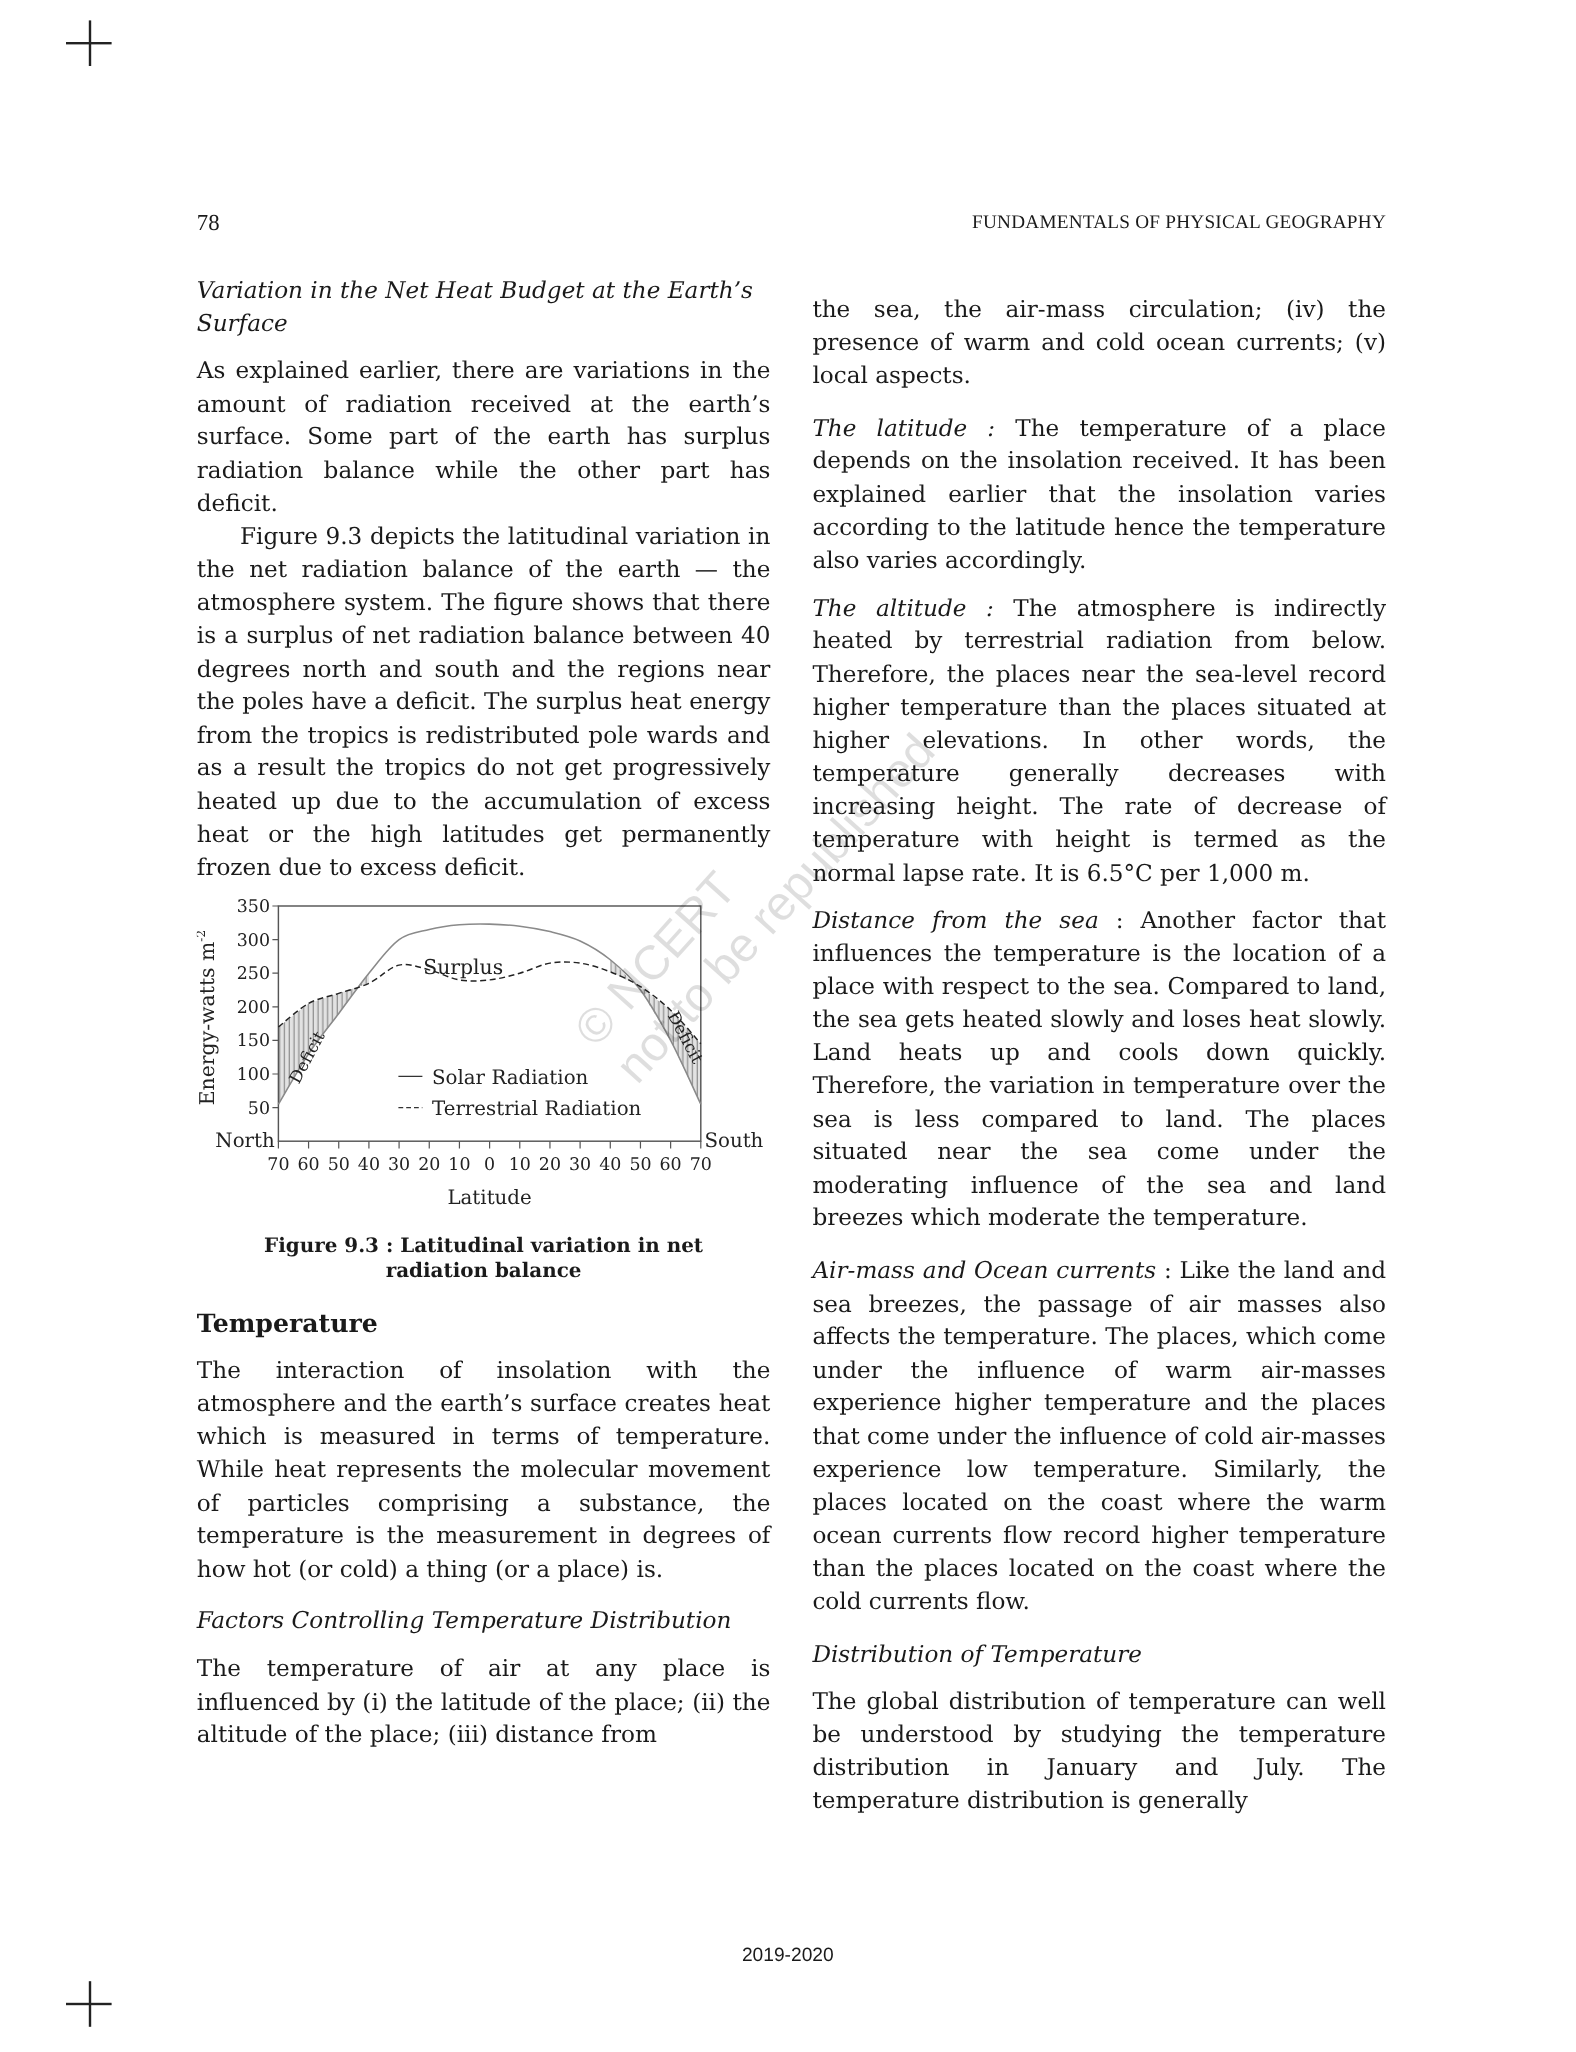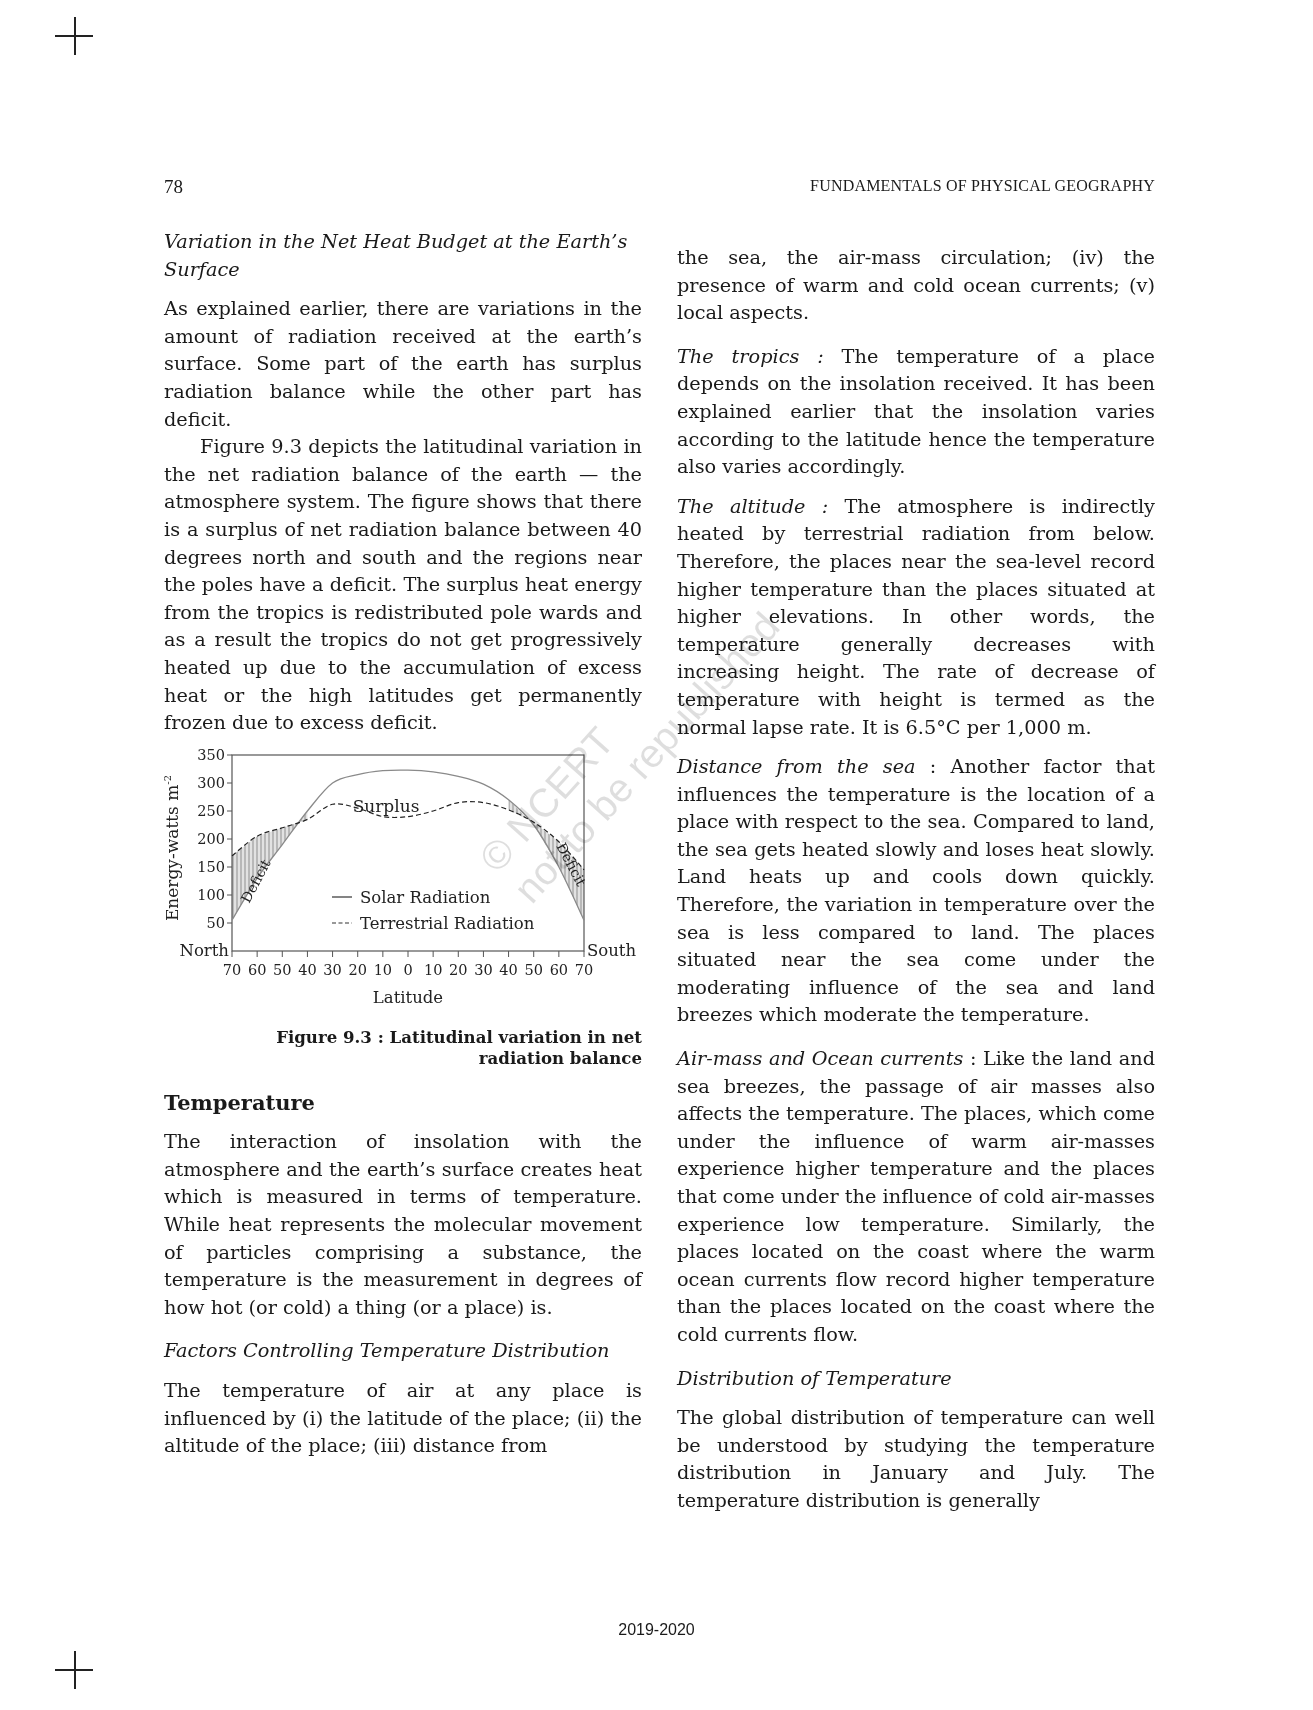--- a/index.html
+++ b/index.html
@@ -15,21 +15,21 @@
   .col-right { left: 677px; top: 228px; margin-top: 16px; }
   .col p { margin: 0; }
   .subhead { font-style: italic; margin: 0; }
   .para-indent { text-indent: 36px; }
   .gap-s { height: 12px; }
   .gap-m { height: 16px; }
   .section-head { font-weight: bold; font-size: 21px; margin: 0; }
   .it { font-style: italic; }
   .figure { position: relative; width: 478px; height: 340px; margin-top: 12px; }
   .figure svg { position: absolute; left: 0; top: 0; }
-  .caption { position: absolute; left: 0; top: 278px; width: 478px; text-align: right;
+  .caption { position: absolute; left: 0; top: 278px; width: 478px; text-align: center;
              font-weight: bold; font-size: 16.6px; line-height: 21px; }
   .footer-year { position: absolute; left: 0; width: 1313px; top: 1621px; text-align: center;
                  font-family: "Liberation Sans", sans-serif; font-size: 16px; }
   .watermark { position: absolute; left: 470px; top: 850px; transform: rotate(-48deg); transform-origin: left top;
                color: rgba(0,0,0,0.13); font-family: "Liberation Sans", sans-serif; font-size: 40px; line-height: 46px;
                white-space: nowrap; pointer-events: none; }
 </style>
 </head>
 <body>
 
@@ -137,21 +137,21 @@
   <p>The interaction of insolation with the atmosphere and the earth’s surface creates heat which is measured in terms of temperature. While heat represents the molecular movement of particles comprising a substance, the temperature is the measurement in degrees of how hot (or cold) a thing (or a place) is.</p>
   <div class="gap-m"></div>
   <p class="subhead">Factors Controlling Temperature Distribution</p>
   <div class="gap-s"></div>
   <p>The temperature of air at any place is influenced by (i) the latitude of the place; (ii) the altitude of the place; (iii) distance from</p>
 </div>
 
 <div class="col col-right">
   <p>the sea, the air-mass circulation; (iv) the presence of warm and cold ocean currents; (v) local aspects.</p>
   <div class="gap-m"></div>
-  <p><span class="it">The tropics :</span><span> The temperature of a place depends on the insolation received. It has been explained earlier that the insolation varies according to the latitude hence the temperature also varies accordingly.</span></p>
+  <p><span class="it">The latitude :</span><span> The temperature of a place depends on the insolation received. It has been explained earlier that the insolation varies according to the latitude hence the temperature also varies accordingly.</span></p>
   <div class="gap-s"></div>
   <p><span class="it">The altitude :</span><span> The atmosphere is indirectly heated by terrestrial radiation from below. Therefore, the places near the sea-level record higher temperature than the places situated at higher elevations. In other words, the temperature generally decreases with increasing height. The rate of decrease of temperature with height is termed as the normal lapse rate. It is 6.5°C per 1,000 m.</span></p>
   <div class="gap-s"></div>
   <p><span class="it">Distance from the sea</span><span> : Another factor that influences the temperature is the location of a place with respect to the sea. Compared to land, the sea gets heated slowly and loses heat slowly. Land heats up and cools down quickly. Therefore, the variation in temperature over the sea is less compared to land. The places situated near the sea come under the moderating influence of the sea and land breezes which moderate the temperature.</span></p>
   <div class="gap-m"></div>
   <p><span class="it">Air-mass and Ocean currents</span><span> : Like the land and sea breezes, the passage of air masses also affects the temperature. The places, which come under the influence of warm air-masses experience higher temperature and the places that come under the influence of cold air-masses experience low temperature. Similarly, the places located on the coast where the warm ocean currents flow record higher temperature than the places located on the coast where the cold currents flow.</span></p>
   <div class="gap-m"></div>
   <p class="subhead">Distribution of Temperature</p>
   <div class="gap-s"></div>
   <p>The global distribution of temperature can well be understood by studying the temperature distribution in January and July. The temperature distribution is generally</p>

